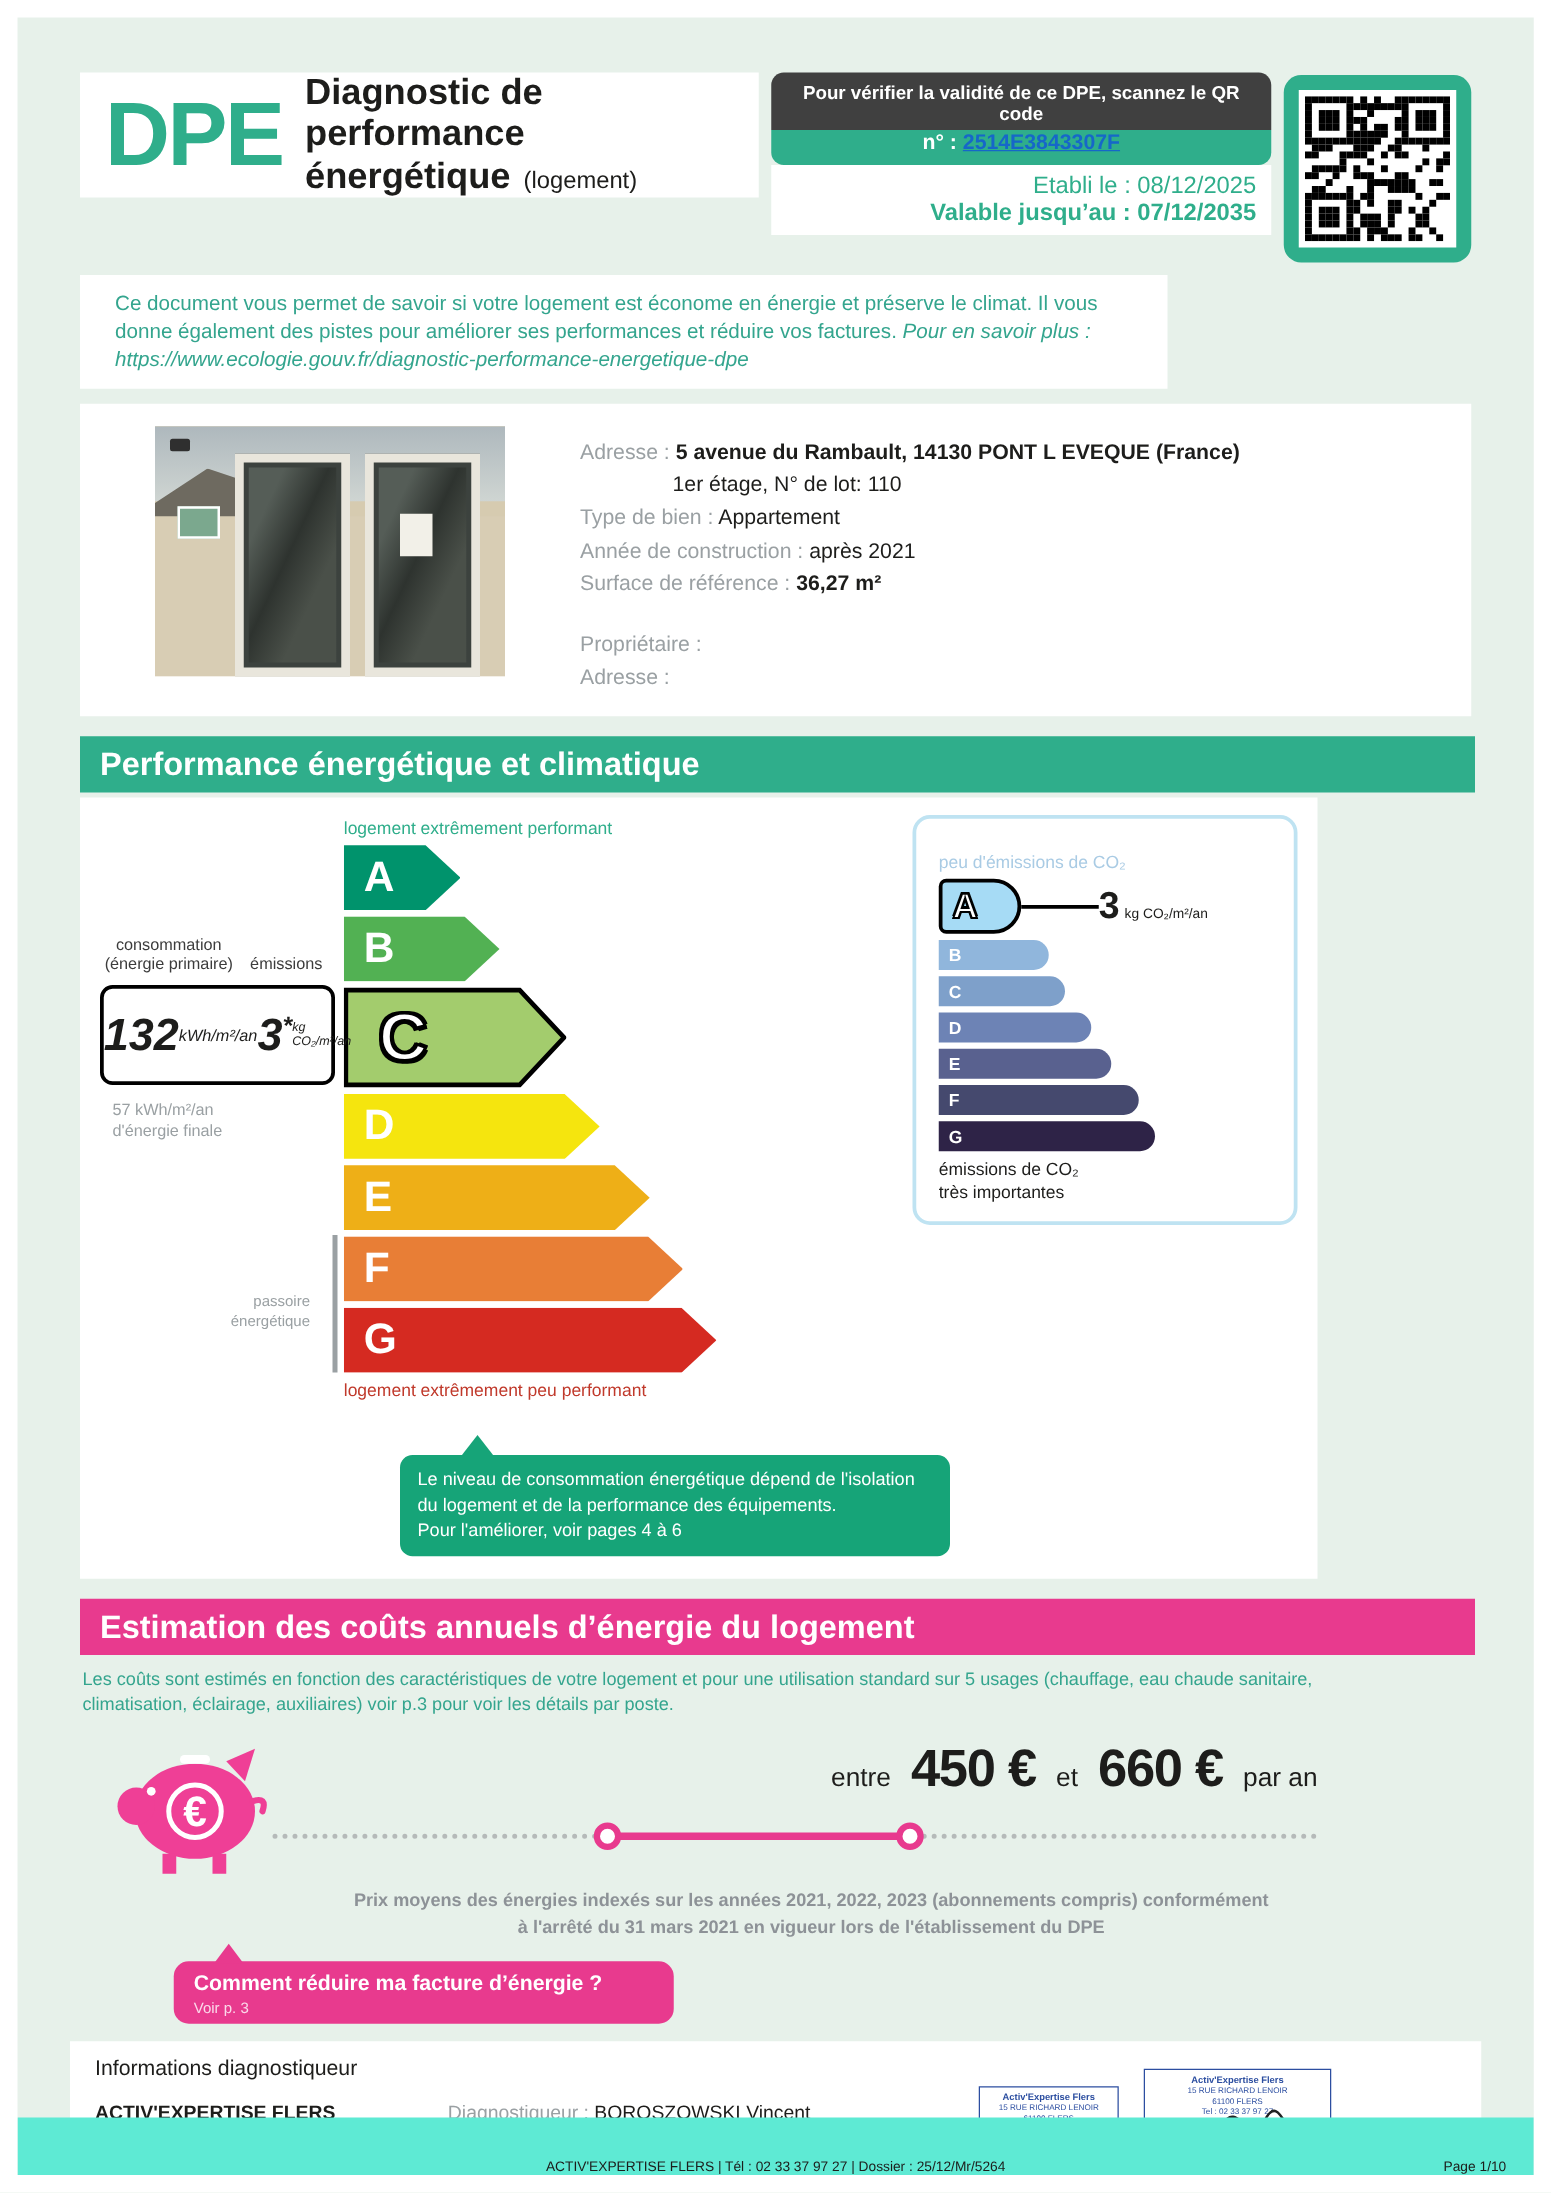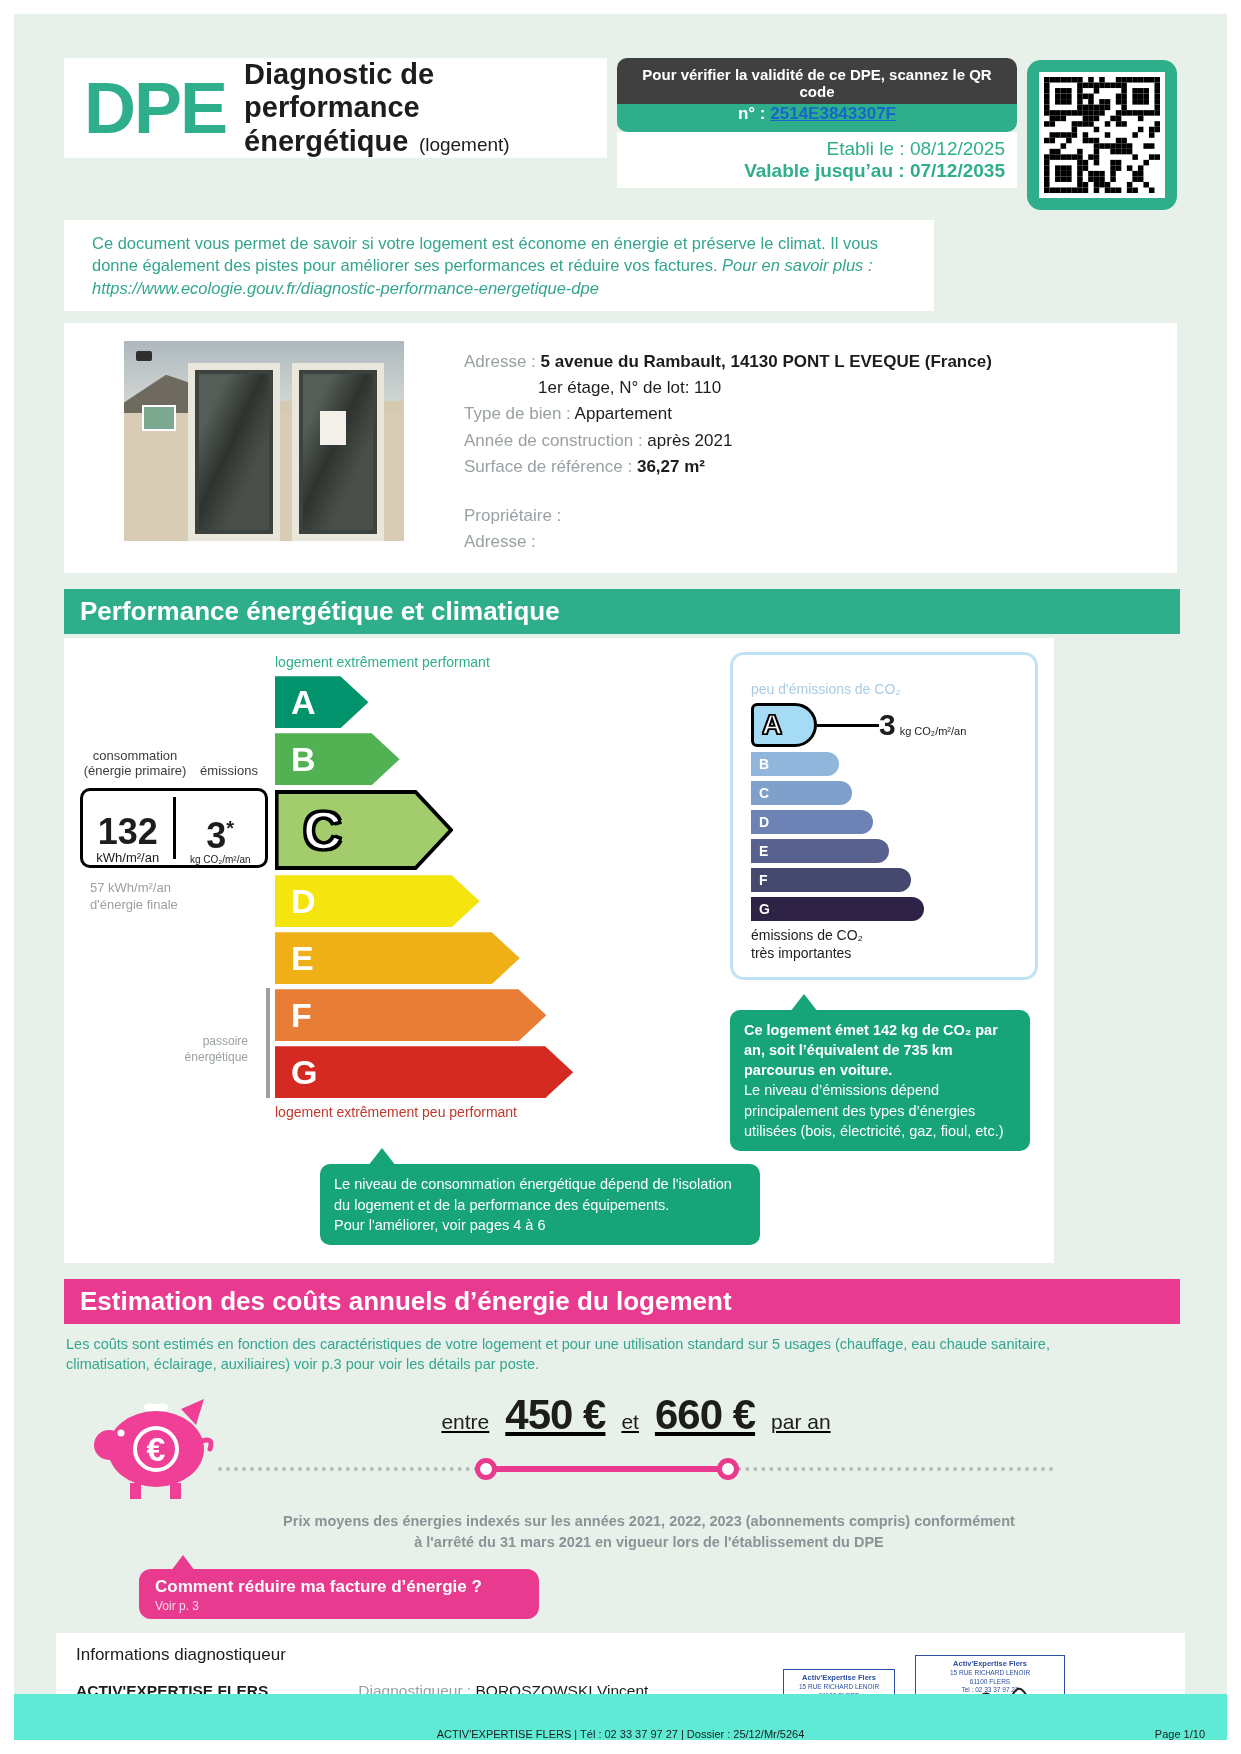--- a/index.html
+++ b/index.html
@@ -64,21 +64,21 @@
   .sletter { position:absolute; left:16px; top:50%; transform:translateY(-50%); font-size:34px; font-weight:800; color:#fff; }
   .c-a{background:#00936c}.c-b{background:#52b153}.c-d{background:#f5e50e}.c-e{background:#eeaf17}.c-f{background:#e87e36}.c-g{background:#d52a21}
   .w-a{width:21%}.w-b{width:28%}.w-d{width:46%}.w-e{width:55%}.w-f{width:61%}.w-g{width:67%}
   .crow { height:80px; position:relative; }
   .crow svg { width:40%; height:80px; display:block; }
   .cletter { position:absolute; left:28px; top:50%; transform:translateY(-50%); font-size:54px; font-weight:800; color:#fff; -webkit-text-stroke:2.5px #000; text-shadow:-2px -2px 0 #000,2px -2px 0 #000,-2px 2px 0 #000,2px 2px 0 #000; }
   .vlabelwrap { position:absolute; left:0; top:96px; width:188px; display:flex; font-size:13px; color:#3c3c3c; }
   .vlab.l1 { width:110px; text-align:center; }
   .vlab.l2 { width:78px; text-align:center; align-self:flex-end; }
   .valuebox { position:absolute; left:0; top:136px; width:188px; height:80px; background:#fff; border:3px solid #000; border-radius:10px; display:flex; }
-  .vcell { flex:1; display:flex; flex-direction:column; align-items:center; justify-content:flex-end; }
+  .vcell { flex:1; display:flex; align-items:center; justify-content:space-between;font-style:italic; }
   .vnum { font-size:36px; font-weight:800; color:#1d1d1b; line-height:1; }
   .vstar { font-size:20px; }
   .vunit { font-size:13px; color:#1d1d1b; }
   .vunit.small { font-size:10px; }
   .vdiv { width:3px; background:#000; margin:6px 0; }
   .finale-note { position:absolute; left:10px; top:228px; font-size:13px; color:#9aa0a3; line-height:1.3; }
   .passoire { position:absolute; left:58px; top:382px; font-size:12px; color:#9aa0a3; text-align:right; width:110px; line-height:1.3; }
   .passoire-line { position:absolute; left:186px; top:336px; width:4px; height:110px; background:#9aa0a3; }
 
   
@@ -107,21 +107,21 @@
   .callout-left .tri { left:48px; }
   .callout-right { margin-top:30px; width:300px; }
   .callout-right .tri { left:60px; }
   .callout b { font-weight:800; }
 
   
   .cost-desc { margin:10px 50px 0 52px; width:990px; color:#34a58e; font-size:14.5px; line-height:1.4; }
   .cost-row { margin:14px 50px 0 50px; width:990px; display:flex; }
   .pig { width:130px; margin-left:24px; flex:none; }
   .cost-mid { flex:1; padding-top:2px; }
-  .cost-values { display:flex; align-items:baseline; justify-content:center; gap:16px;text-decoration:underline; }
+  .cost-values { display:flex; align-items:baseline; justify-content:flex-end; gap:16px; }
   .cv-word { font-size:21px; color:#1d1d1b; }
   .cv-num { font-size:42px; font-weight:800; color:#1d1d1b; letter-spacing:-1px; }
   .slider { position:relative; margin-top:18px; height:24px; }
   .slider .dots { position:absolute; top:10px; left:0; right:0; border-top:4px dotted #b5bab9; }
   .slider .range { position:absolute; top:9px; left:32%; width:29%; height:6px; background:#e83a8e; }
   .slider .handle { position:absolute; top:1px; width:22px; height:22px; border-radius:50%; background:#fff; border:5px solid #e83a8e; }
   .slider .h1 { left:calc(32% - 11px); }
   .slider .h2 { left:calc(61% - 11px); }
   .cost-note { margin:10px 50px 0 230px; width:810px; text-align:center; color:#8d9297; font-size:14.5px; font-weight:700; line-height:1.45; }
   .pink-bubble { margin:16px 0 0 125px; width:400px; background:#e83a8e; border-radius:12px; padding:8px 16px 6px 16px; position:relative; }
@@ -571,25 +571,20 @@
               <span class="co2letter">G</span>
             </div>
           </div>
 
         <div class="co2-high">
           <div>émissions de CO₂</div>
           <div>très importantes</div>
         </div>
       </div>
 
-      <div class="callout callout-right">
-        <div class="tri"></div>
-        <b>Ce logement émet 142 kg de CO₂ par an, soit l’équivalent de 735 km parcourus en voiture.</b>
-        <div>Le niveau d’émissions dépend principalement des types d’énergies utilisées (bois, électricité, gaz, fioul, etc.)</div>
-      </div>
     </div>
   </div>
 
   <div class="banner pink">Estimation des coûts annuels d’énergie du logement</div>
   <div class="cost-desc">Les coûts sont estimés en fonction des caractéristiques de votre logement et pour une utilisation standard sur 5 usages (chauffage, eau chaude sanitaire, climatisation, éclairage, auxiliaires) voir p.3 pour voir les détails par poste.</div>
 
   <div class="cost-row">
     <svg class="pig" viewBox="0 0 130 112">
       <ellipse cx="68" cy="60" rx="48" ry="38" fill="#ef3f96"></ellipse>
       <circle cx="21" cy="56" r="15" fill="#ef3f96"></circle>

